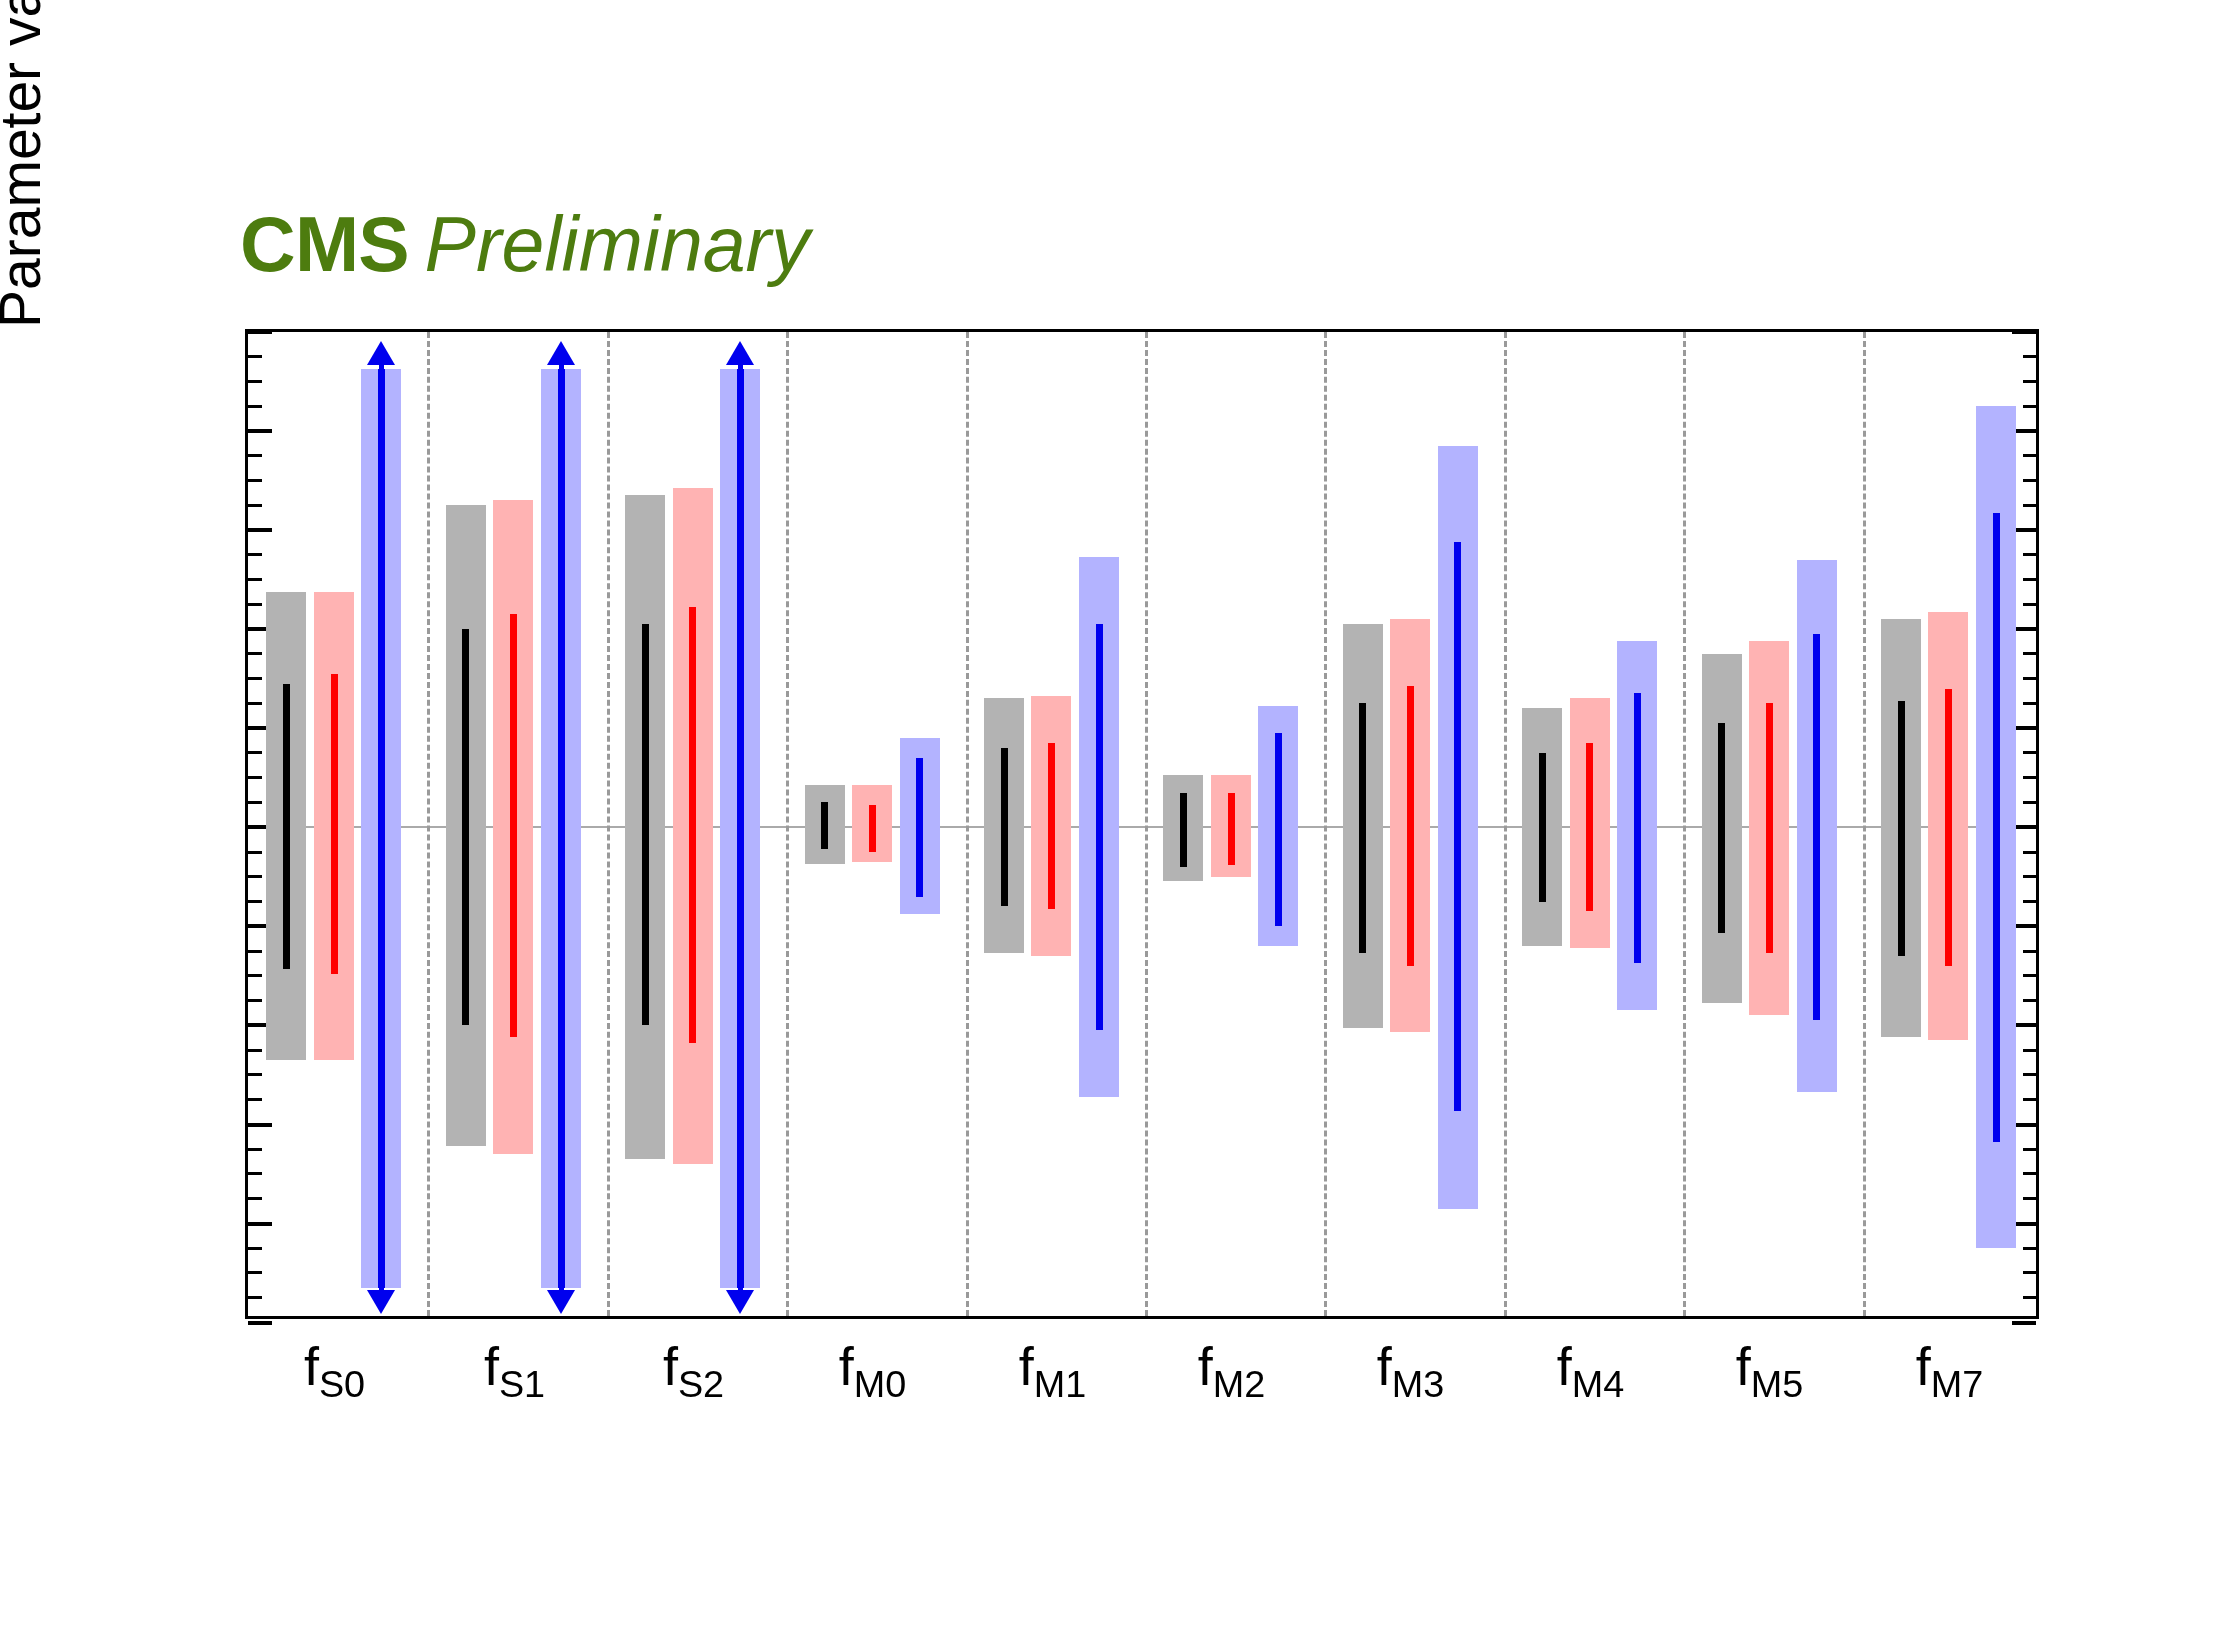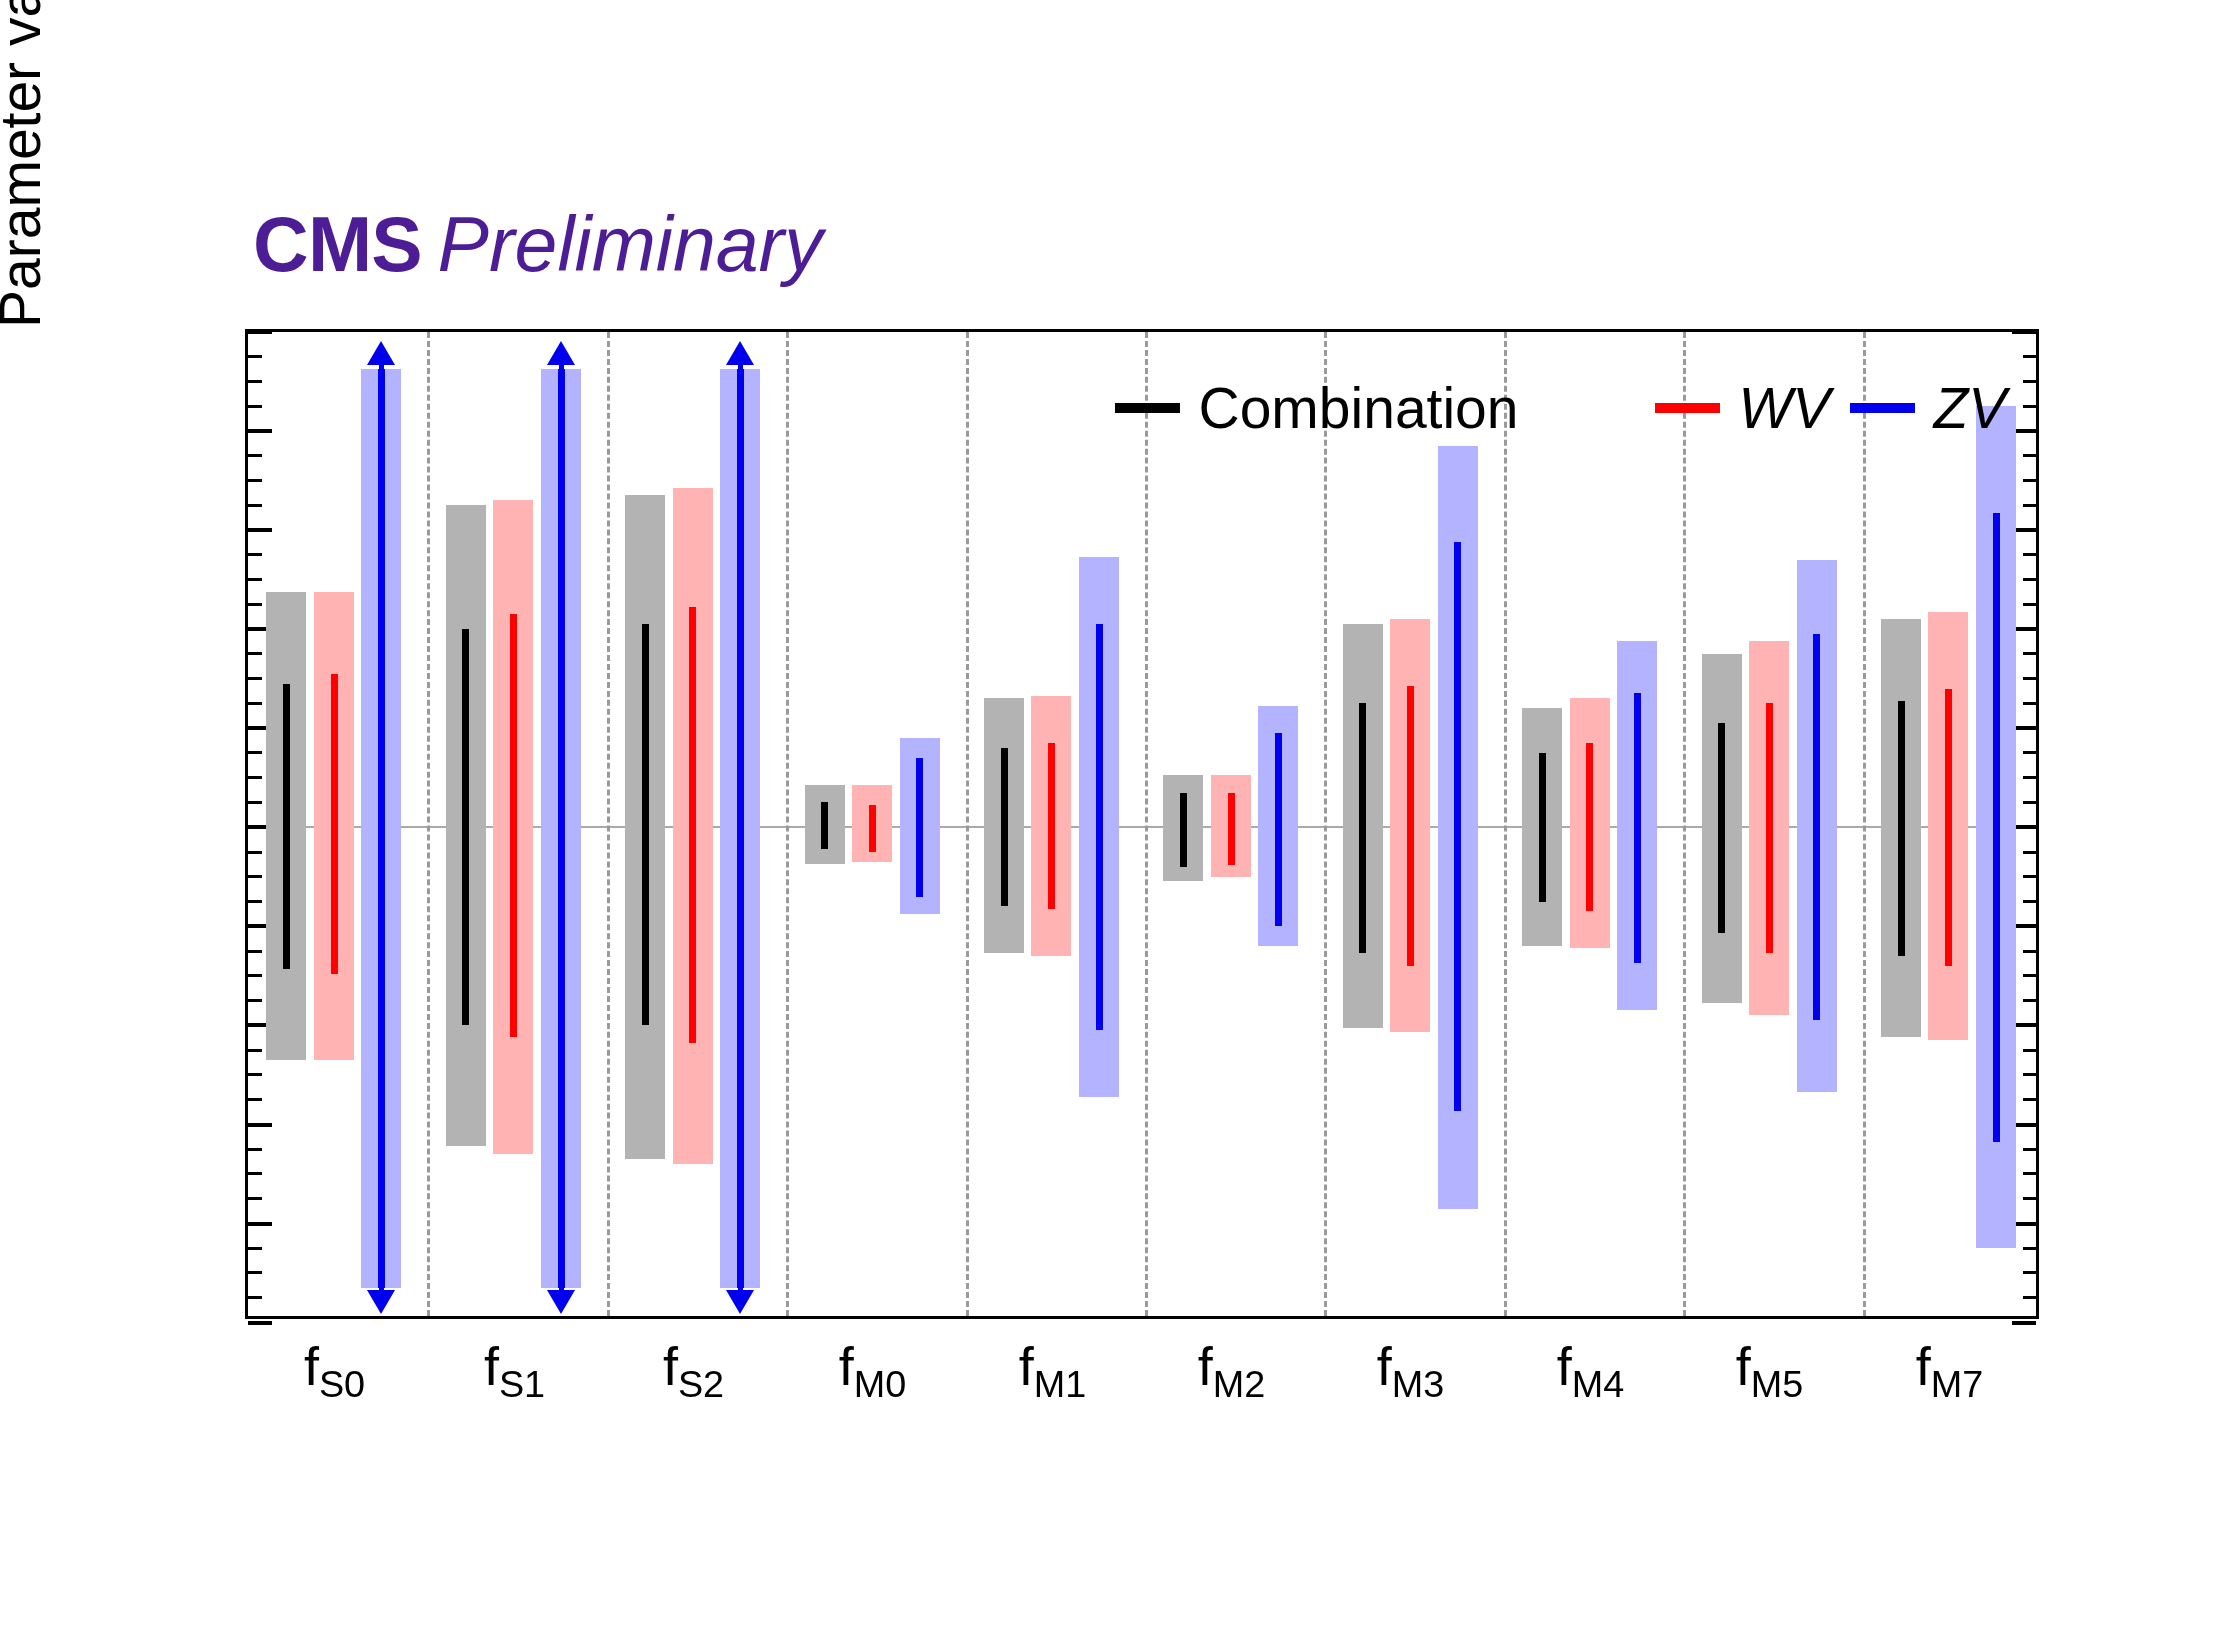--- a/index.html
+++ b/index.html
@@ -1,21 +1,21 @@
 <!DOCTYPE html>
 <html style="font-size:11.4px"><head>
 <meta charset="utf-8">
 <style>
   html,body{margin:0;padding:0;background:#ffffff;}
   body{width:2239px;height:1650px;font-family:"Liberation Sans",sans-serif;overflow:hidden;}
 
   #root{position:relative;width:2239px;height:1650px;background:#fff;}
 
   
-  #cms-header{position:absolute;left:253px;top:206px;font-size:77px;line-height:1;white-space:nowrap;color:#4c1d95;}
+  #cms-header{position:absolute;left:240px;top:206px;font-size:77px;line-height:1;white-space:nowrap;color:#4d7c0f;}
   #cms-header .cms{font-weight:bold;font-family:"Liberation Sans",sans-serif;letter-spacing:-0.7px;}
   #cms-header .prelim{font-style:italic;font-weight:normal;margin-left:15.6px;}
 
   #lumi-header{position:absolute;right:202px;top:234px;font-size:55px;line-height:1;white-space:nowrap;color:#000;}
   #lumi-header sup{font-size:0.58em;vertical-align:super;}
 
   
   #plot-frame{position:absolute;left:245px;top:329px;width:1794px;height:990px;
               border:3.6px solid #000;box-sizing:border-box;background:transparent;}
   #plot-inner{position:absolute;left:0;top:0;width:100%;height:100%;}
@@ -246,29 +246,15 @@
       <div class="xlabel" style="left: 604px; width: 179px;"><span>f</span><sub>S2</sub></div>
       <div class="xlabel" style="left: 783px; width: 179px;"><span>f</span><sub>M0</sub></div>
       <div class="xlabel" style="left: 963px; width: 179px;"><span>f</span><sub>M1</sub></div>
       <div class="xlabel" style="left: 1142px; width: 179px;"><span>f</span><sub>M2</sub></div>
       <div class="xlabel" style="left: 1321px; width: 179px;"><span>f</span><sub>M3</sub></div>
       <div class="xlabel" style="left: 1501px; width: 179px;"><span>f</span><sub>M4</sub></div>
       <div class="xlabel" style="left: 1680px; width: 179px;"><span>f</span><sub>M5</sub></div>
       <div class="xlabel" style="left: 1860px; width: 179px;"><span>f</span><sub>M7</sub></div>
     </div>
 
-  <div id="legend">
-      <div class="leg-item" style="left: 0px;">
-        <span class="leg-dash comb"></span>
-        <span class="leg-text">Combination</span>
-      </div>
-      <div class="leg-item" style="left: 540px;">
-        <span class="leg-dash wv"></span>
-        <span class="leg-text ital">WV</span>
-      </div>
-      <div class="leg-item" style="left: 735px;">
-        <span class="leg-dash zv"></span>
-        <span class="leg-text ital">ZV</span>
-      </div>
-    </div>
 
 </div>
 
 
 </body></html>

